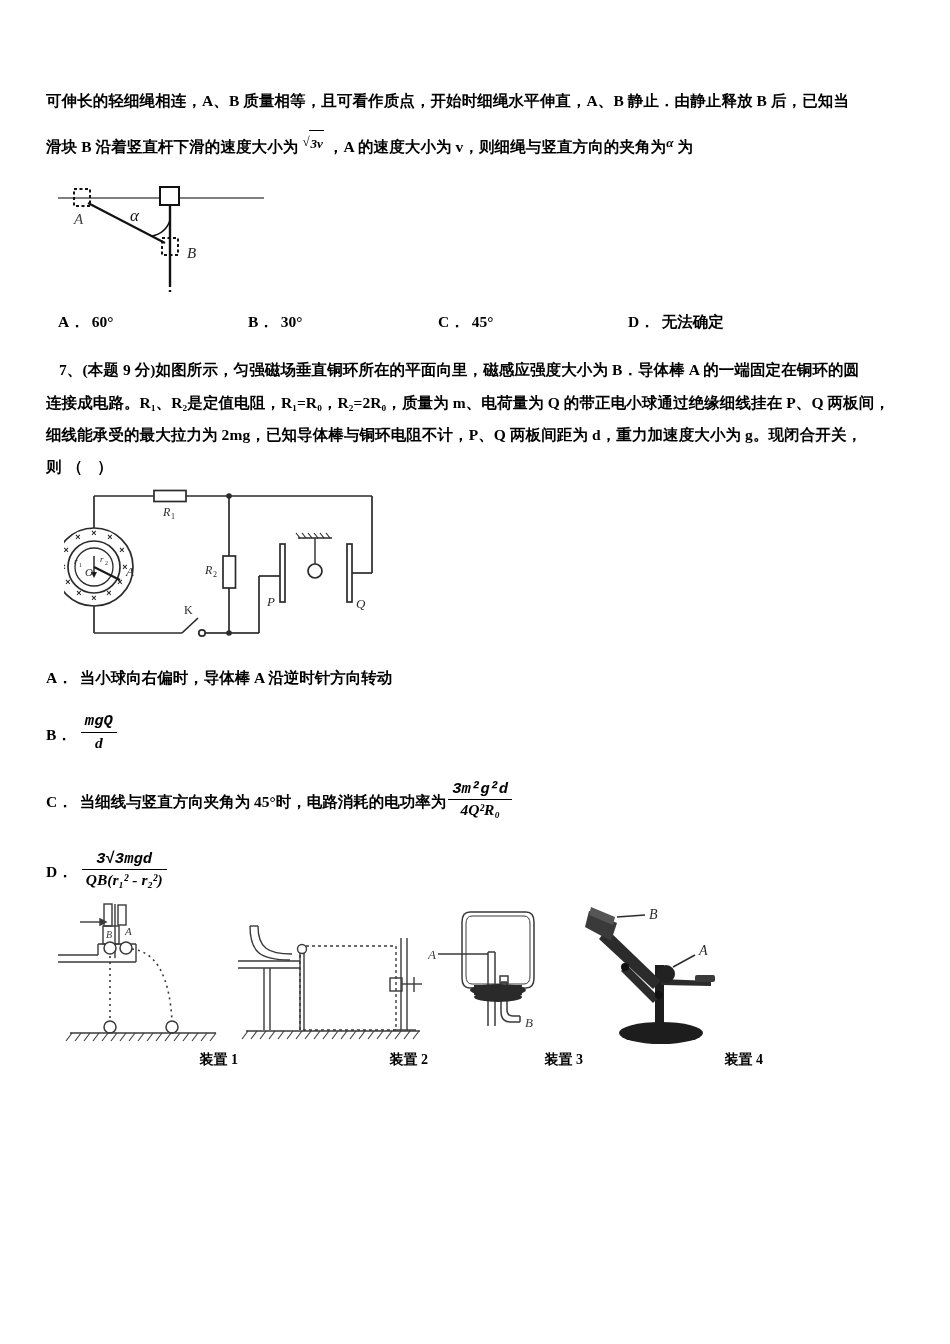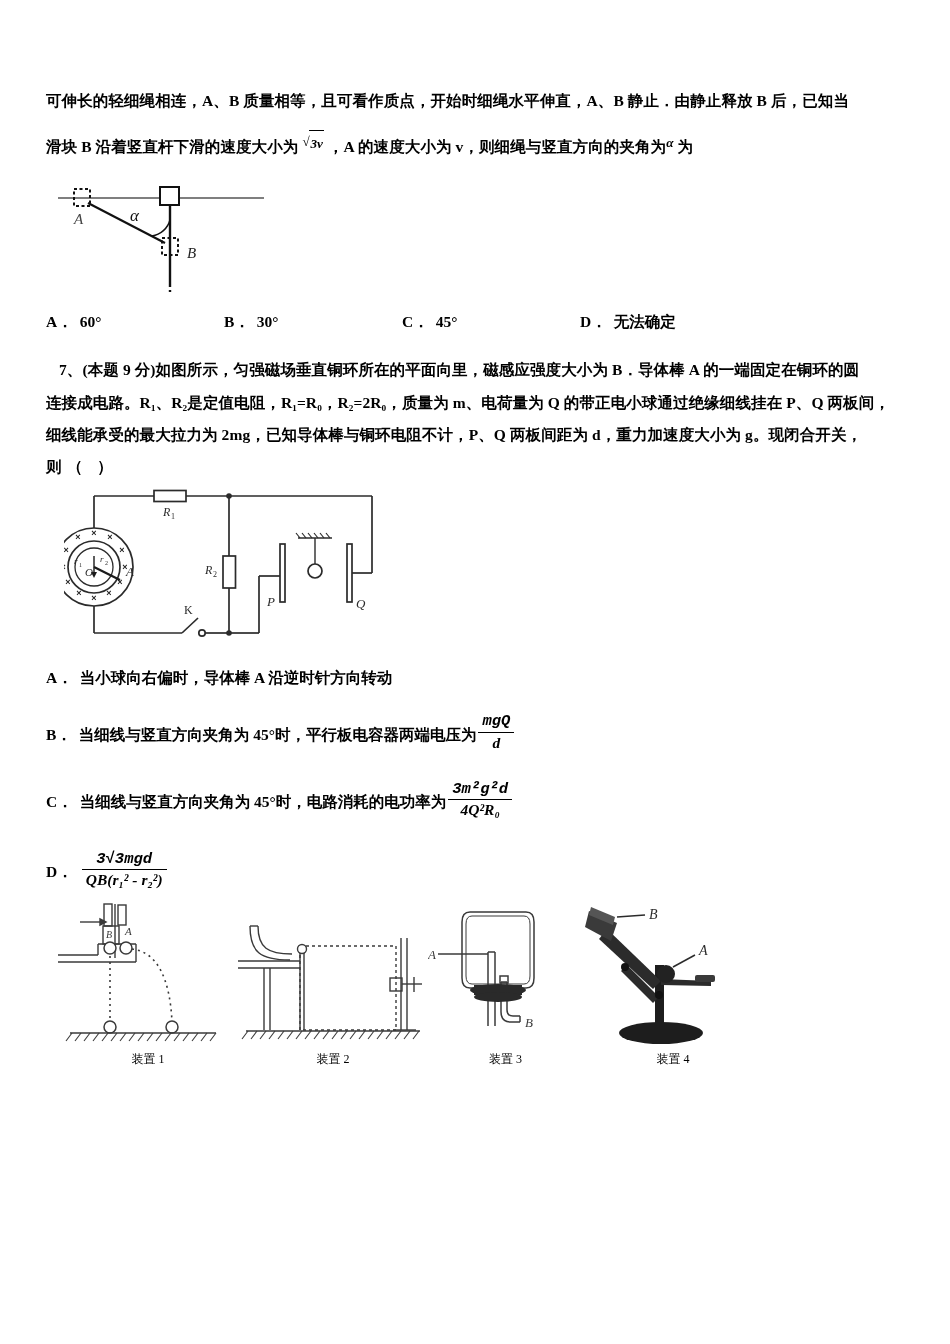--- a/index.html
+++ b/index.html
@@ -93,20 +93,21 @@
     white-space: nowrap;
   }
   .opts-row {
     display: flex;
     font-size: 15.5px;
     font-weight: 700;
     margin-top: 6px;
   }
   .opts-row > div {
     width: 178px;
+    margin-left: 12px;
   }
   .opt-line {
     font-size: 15.5px;
     font-weight: 600;
     line-height: 2.0;
     display: flex;
     align-items: center;
     margin-top: 10px;
   }
   .opt-tag {
@@ -122,24 +123,25 @@
     display: flex;
     align-items: flex-end;
     margin-top: 10px;
     margin-left: 12px;
   }
   .apparatus {
     position: relative;
     text-align: center;
   }
   .app-caption {
-    font-size: 12px;
-    font-weight: 400;
+    font-size: 14px;
+    font-weight: 700;
     margin-top: 1px;
     font-family: "Liberation Serif", serif;
+    text-align: right;
   }
   svg { display: block; }
   .q-num {
     font-weight: 700;
   }
   .paren-blank {
     letter-spacing: 0.35em;
   }
 </style>
 </head>
@@ -308,21 +310,20 @@
       </svg>
     </div>
 
     <div class="opt-line" style="margin-top:14px;">
       <span class="opt-tag">A．</span>
       <span>当小球向右偏时，导体棒 A 沿逆时针方向转动</span>
     </div>
 
     <div class="opt-line" style="margin-top:22px;">
       <span class="opt-tag">B．</span>
-      <span>当细线与竖直方向夹角为 45°时，平行板电容器两端电压为</span>
       <span class="frac">
         <span class="num">mgQ</span>
         <span class="den">d</span>
       </span>
     </div>
 
     <div class="opt-line" style="margin-top:30px;">
       <span class="opt-tag">C．</span>
       <span>当细线与竖直方向夹角为 45°时，电路消耗的电功率为</span>
       <span class="frac">

